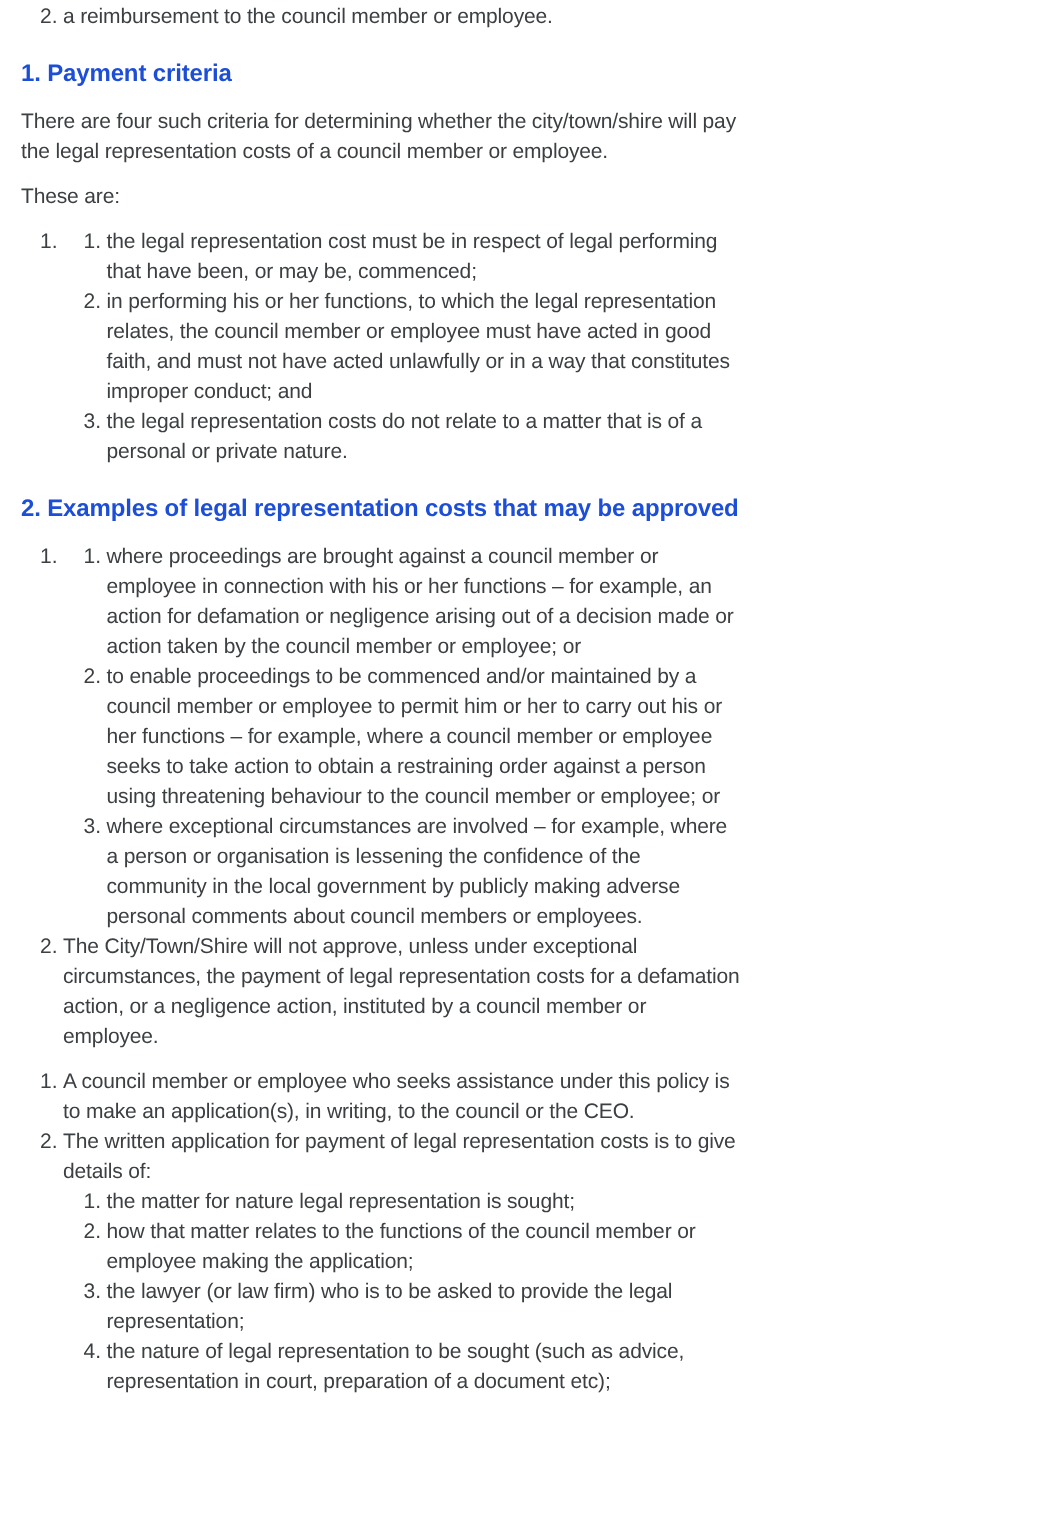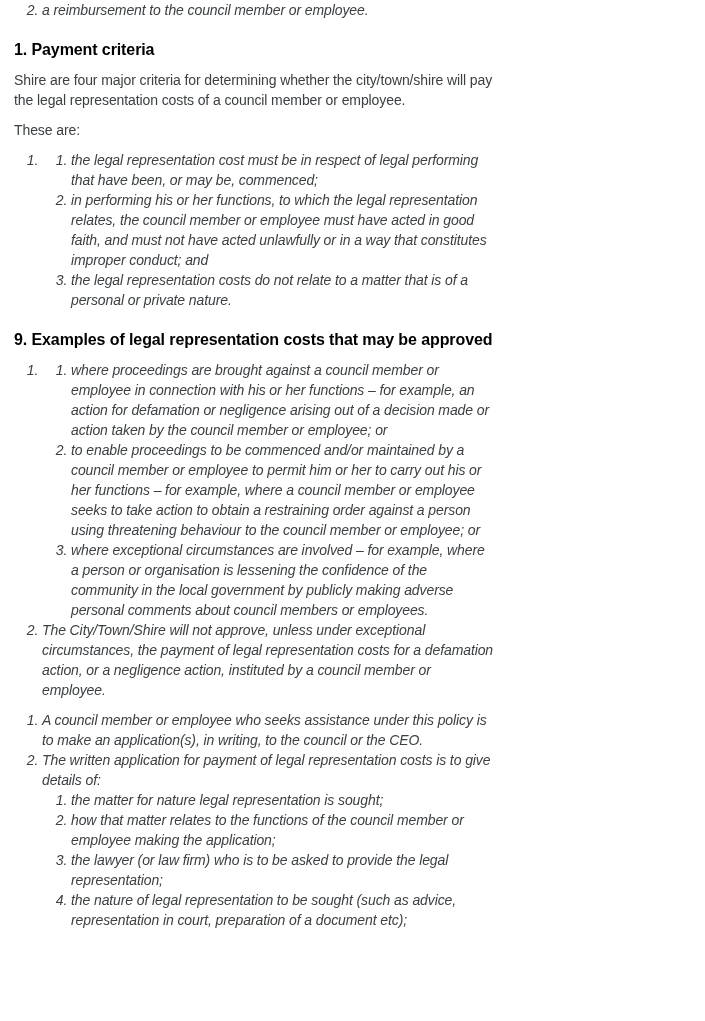--- a/index.html
+++ b/index.html
@@ -22,67 +22,66 @@
     width: 480px;
     padding: 0 14px;
   }
   .article p {
     margin: 10px 0;
   }
   .article h2 {
     font-size: 16px;
     line-height: 20px;
     font-weight: 700;
-    color: #000000;
+    color: #1d4ed8;
     margin: 20px 0 10px 0;
   }
   .article ol {
     margin: 10px 0;
     padding-left: 28px;
     list-style: decimal;
   }
   .article ol ol {
     margin: 0;
     padding-left: 29px;
   }
   .article li {
     margin: 0;
     padding: 0;
-    font-style: italic;
   }
   .continued-list {
     margin-top: 0 !important;
   }
 </style>
 </head>
 <body>
 
 <main class="article">
 
   <ol class="continued-list" start="2">
     <li>a reimbursement to the council member or employee.</li>
   </ol>
 
   <h2>1. Payment criteria</h2>
 
-  <p>Shire are four major criteria for determining whether the city/town/shire will pay the legal representation costs of a council member or employee.</p>
+  <p>There are four such criteria for determining whether the city/town/shire will pay the legal representation costs of a council member or employee.</p>
 
   <p>These are:</p>
 
   <ol>
     <li>
       <ol>
         <li>the legal representation cost must be in respect of legal performing that have been, or may be, commenced;</li>
         <li>in performing his or her functions, to which the legal representation relates, the council member or employee must have acted in good faith, and must not have acted unlawfully or in a way that constitutes improper conduct; and</li>
         <li>the legal representation costs do not relate to a matter that is of a personal or private nature.</li>
       </ol>
     </li>
   </ol>
 
-  <h2>9. Examples of legal representation costs that may be approved</h2>
+  <h2>2. Examples of legal representation costs that may be approved</h2>
 
   <ol>
     <li>
       <ol>
         <li>where proceedings are brought against a council member or employee in connection with his or her functions – for example, an action for defamation or negligence arising out of a decision made or action taken by the council member or employee; or</li>
         <li>to enable proceedings to be commenced and/or maintained by a council member or employee to permit him or her to carry out his or her functions – for example, where a council member or employee seeks to take action to obtain a restraining order against a person using threatening behaviour to the council member or employee; or</li>
         <li>where exceptional circumstances are involved – for example, where a person or organisation is lessening the confidence of the community in the local government by publicly making adverse personal comments about council members or employees.</li>
       </ol>
     </li>
     <li>The City/Town/Shire will not approve, unless under exceptional circumstances, the payment of legal representation costs for a defamation action, or a negligence action, instituted by a council member or employee.</li>

